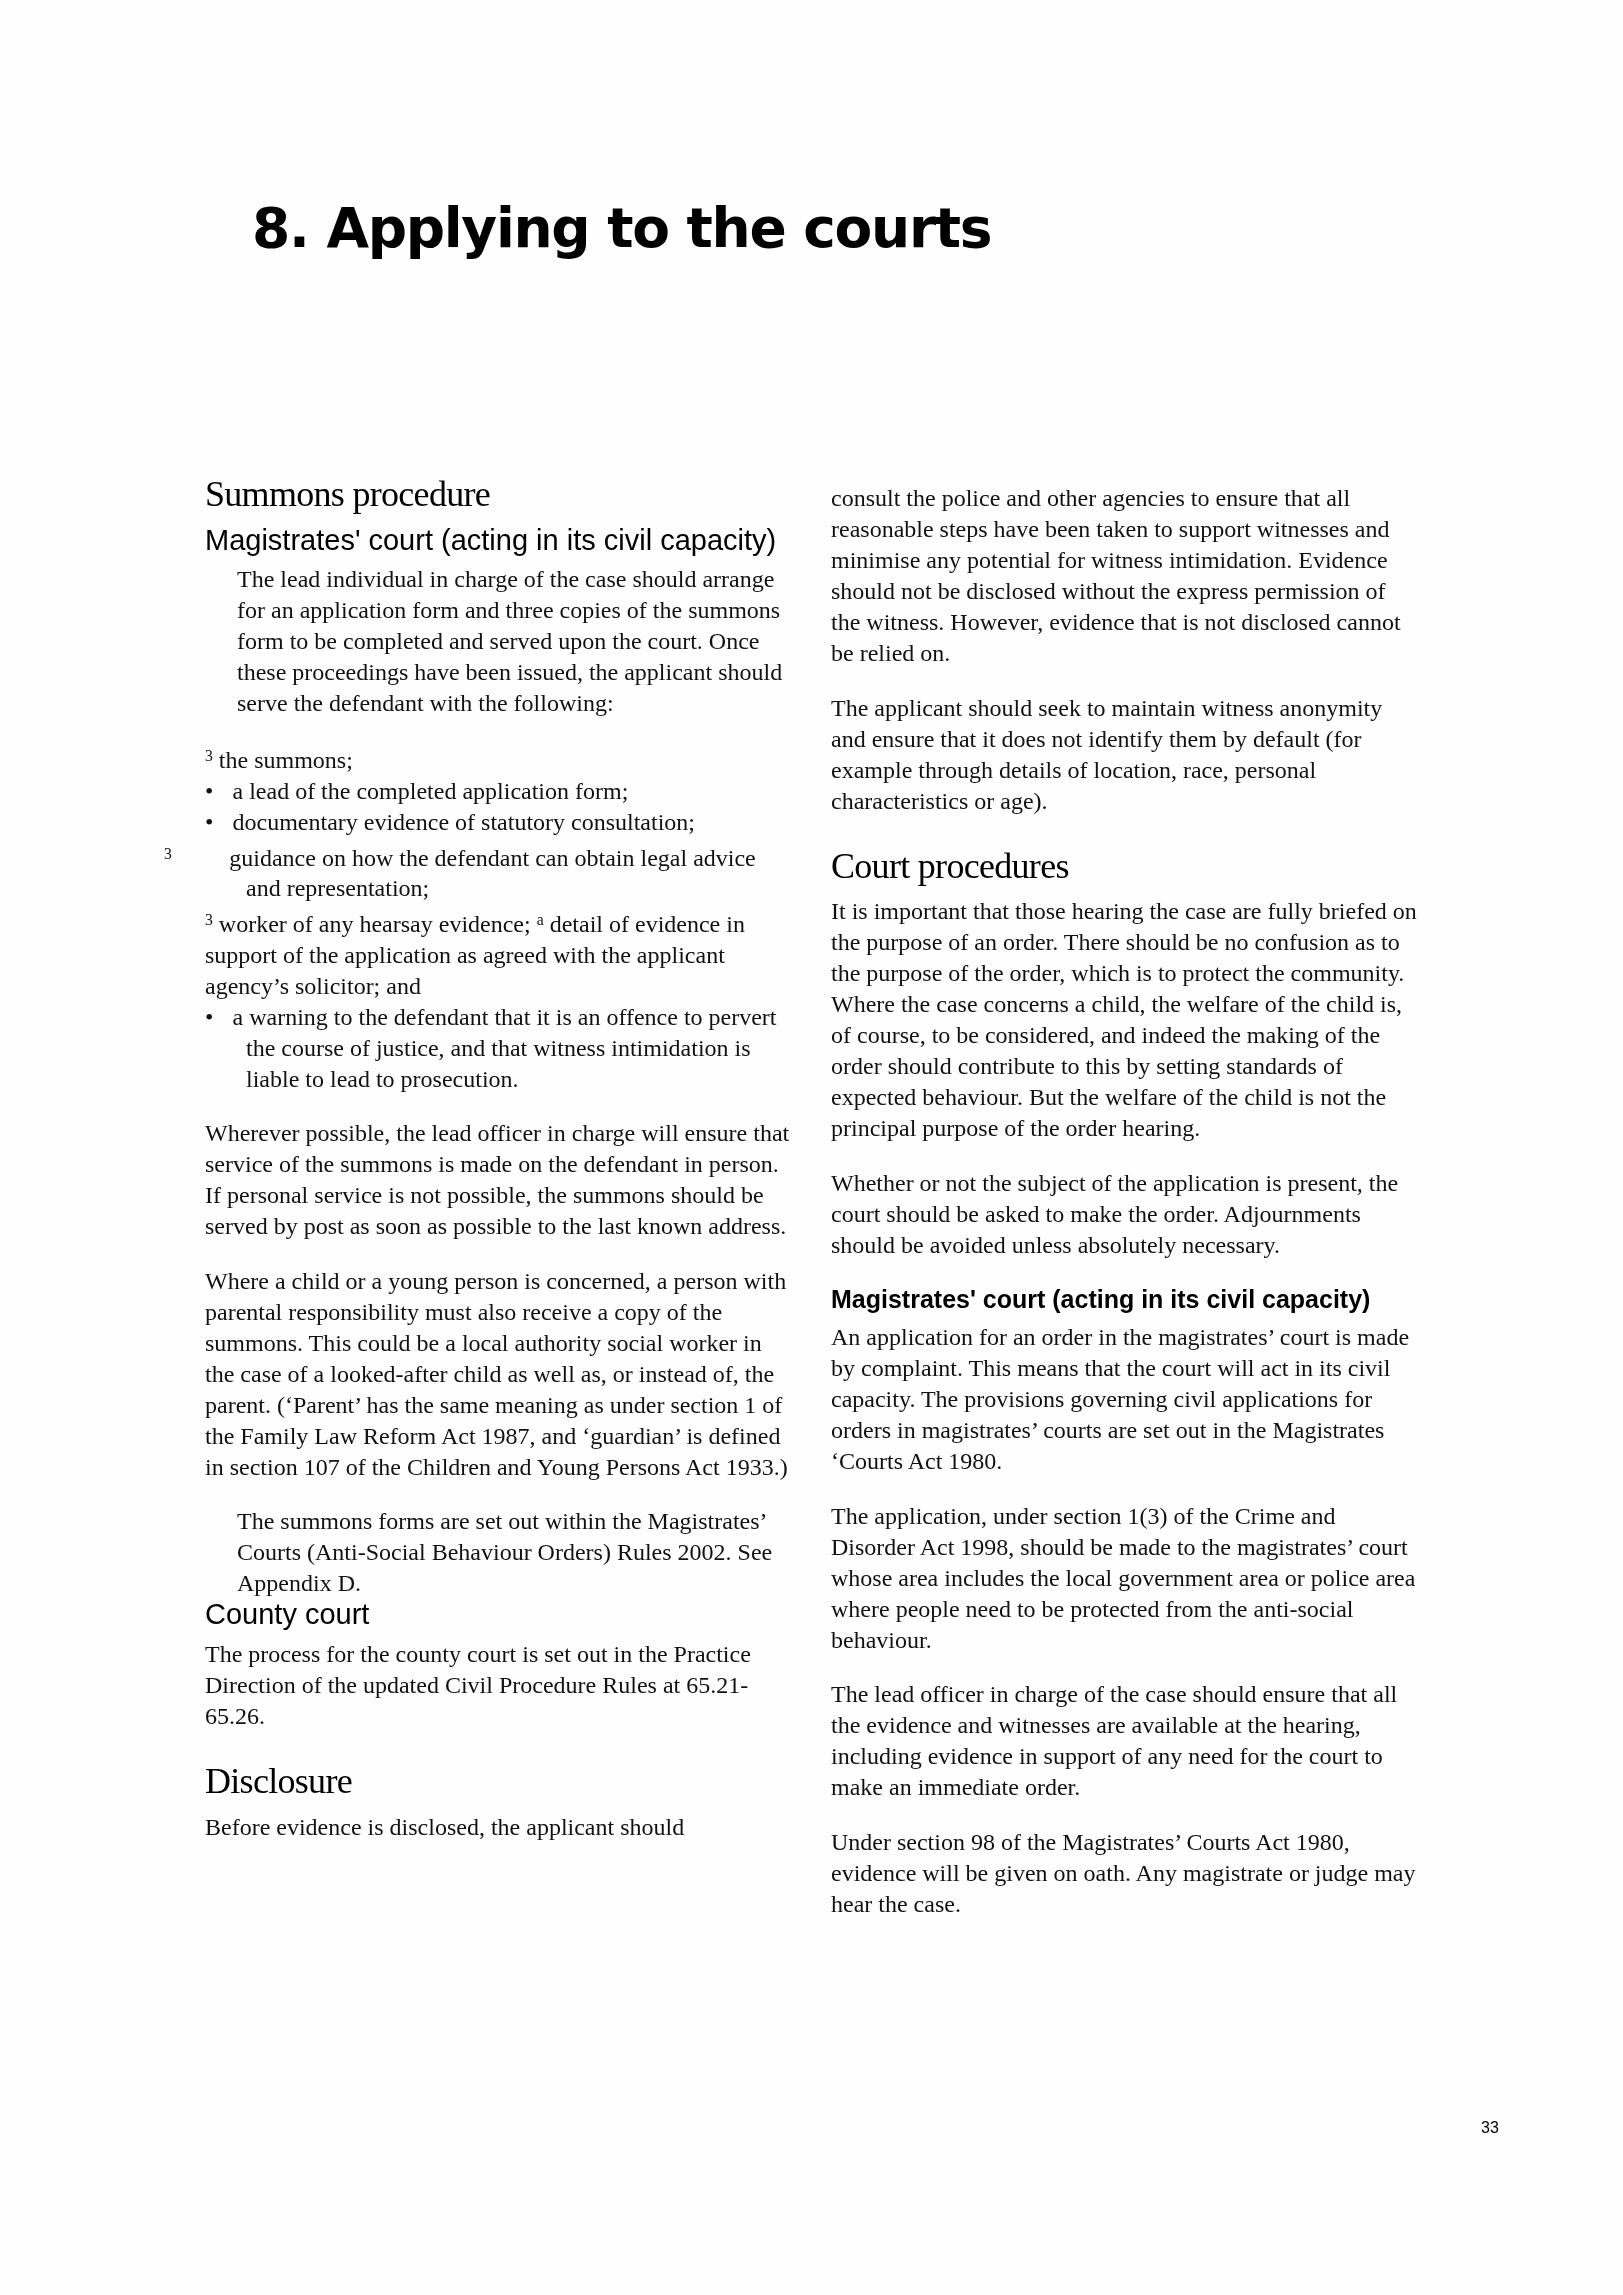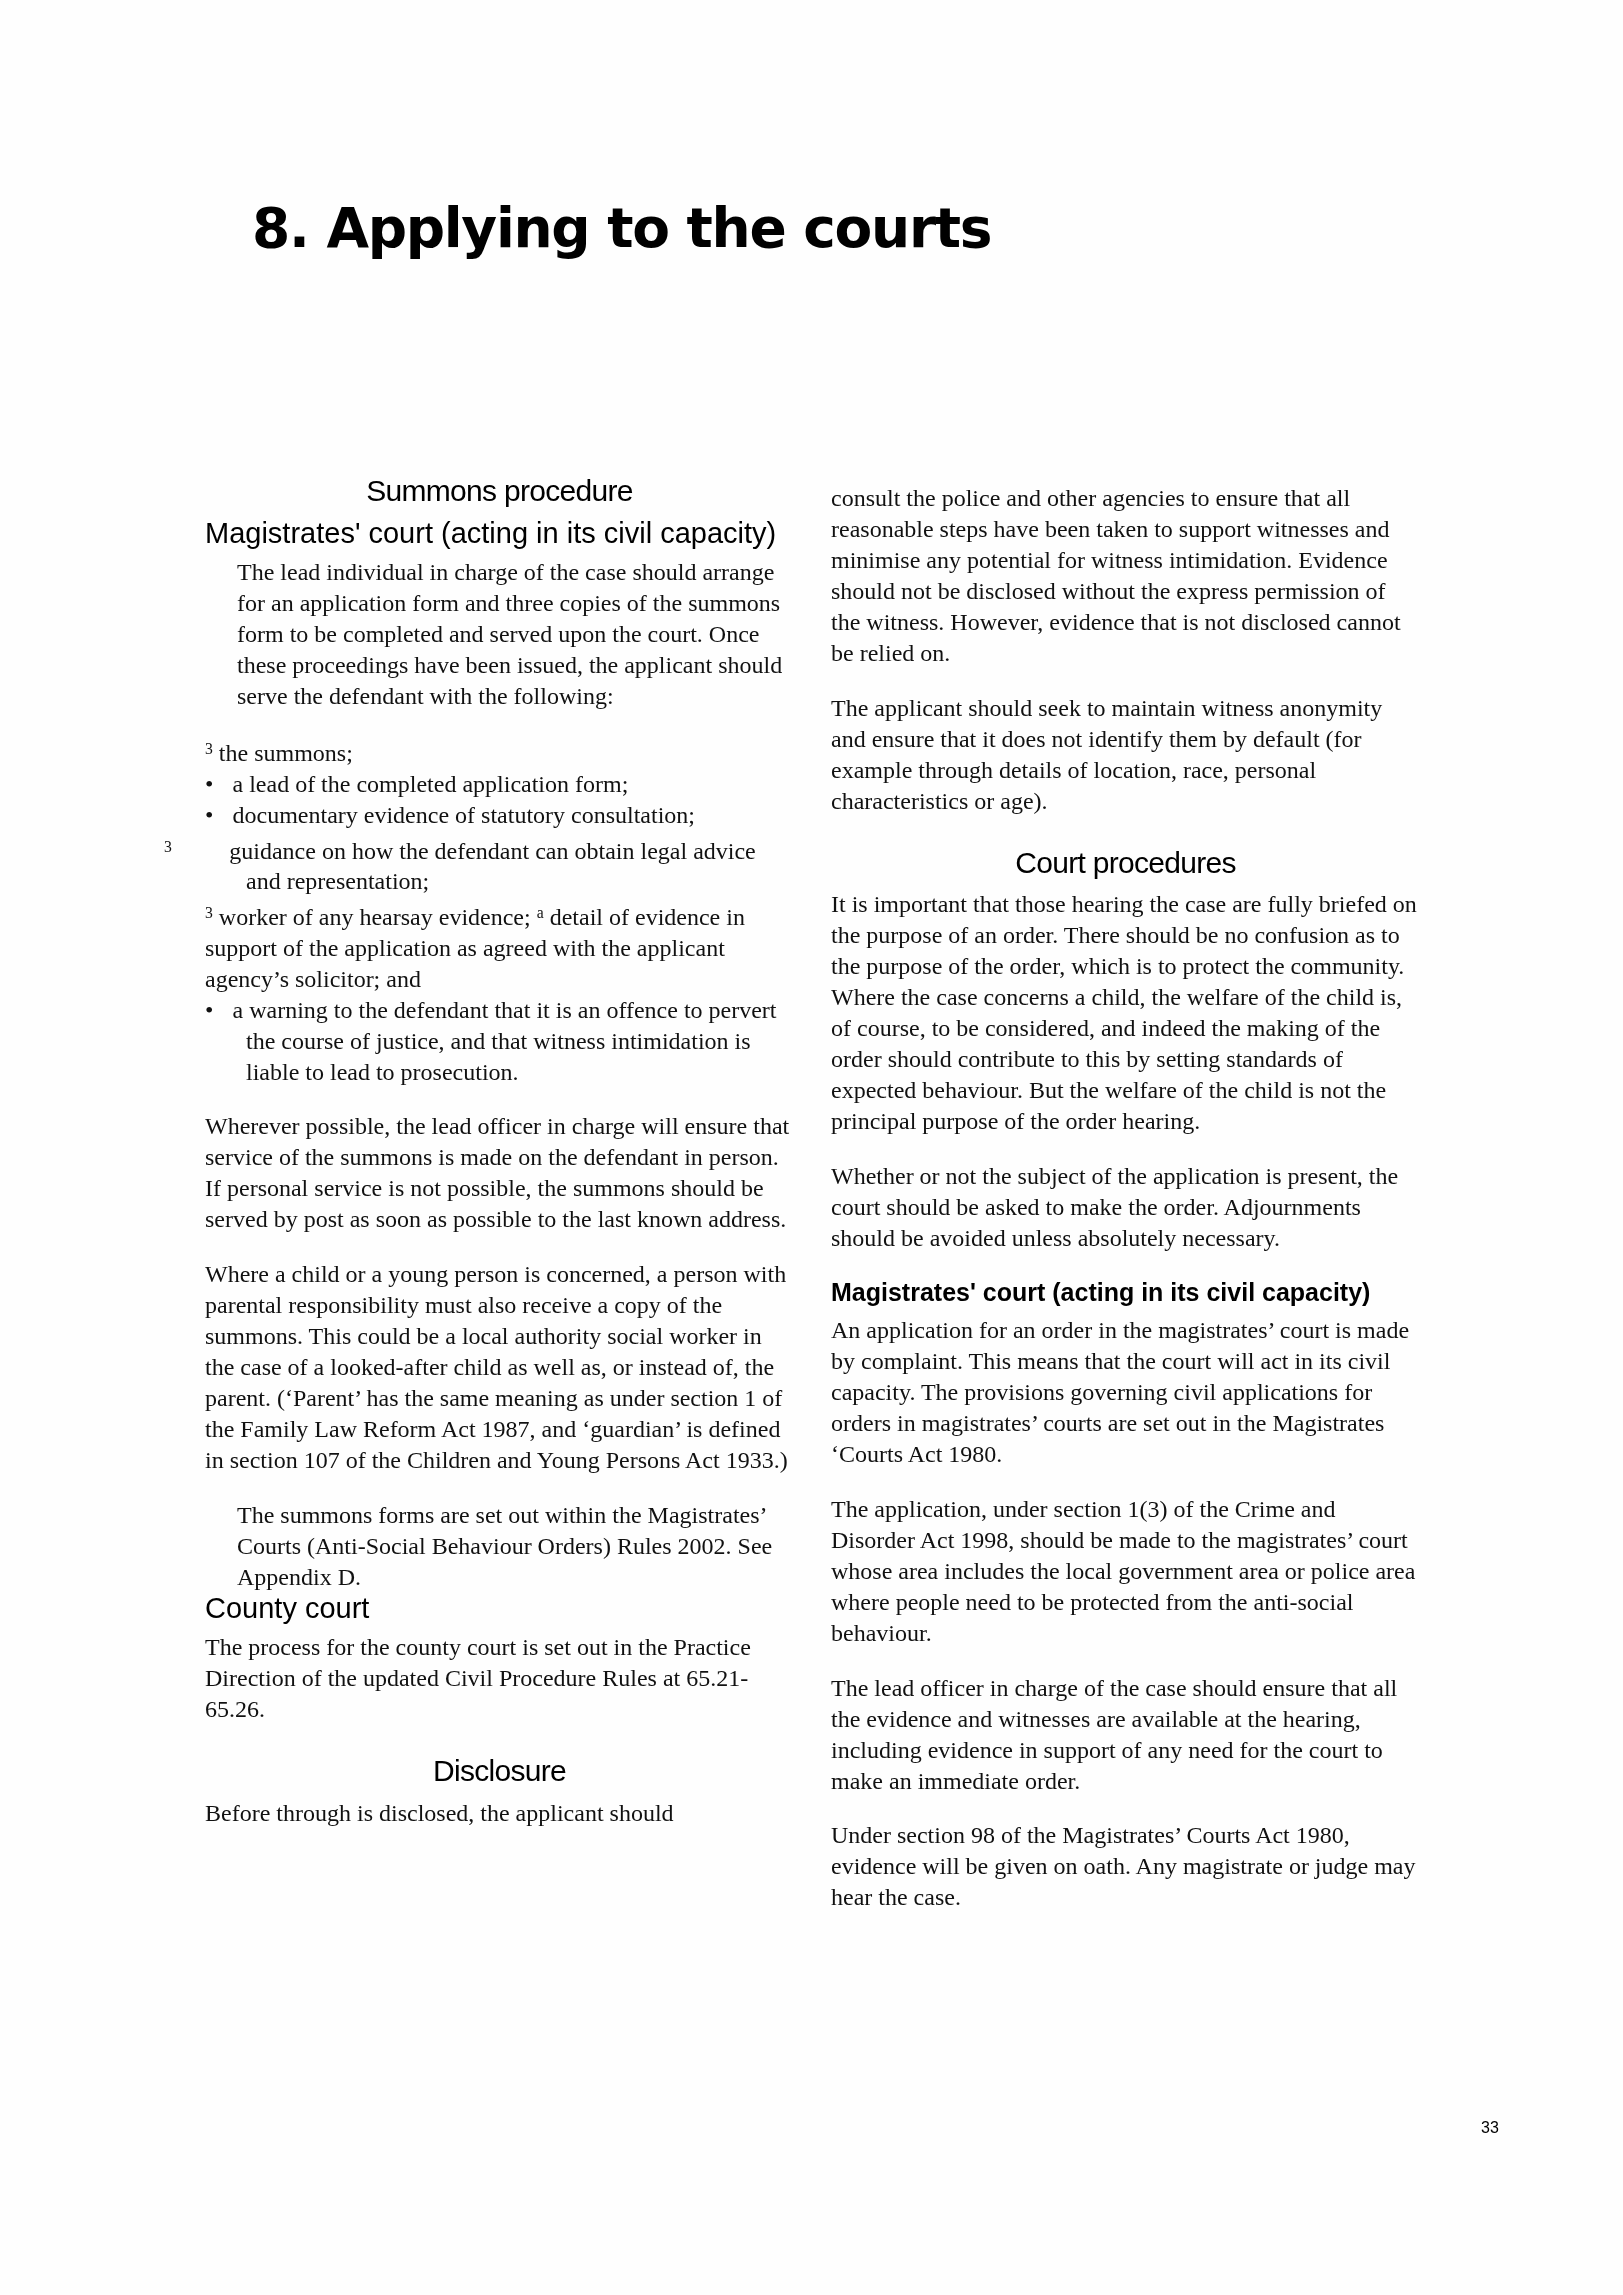--- a/index.html
+++ b/index.html
@@ -7,22 +7,22 @@
   .page { position: absolute; left: 0; top: 0; width: 1623px; height: 2295px; background: #fefefe; }
   .chapter-title {
     position: absolute; left: 252px; top: 196px;
     font-family: "DejaVu Sans", sans-serif; font-weight: bold;
     font-size: 55px; letter-spacing: -1.3px; margin: 0; color: #000;
   }
   .col { position: absolute; top: 474px; width: 589px; }
   .col-left { left: 205px; }
   .col-right { left: 831px; }
   .h1 {
-    font-family: Liberation Sans, sans-serif; font-size: 30px; font-weight: normal;
-    margin: 0 0 9.2px 0; color: #000; letter-spacing: -0.7px; line-height: 1.15; text-align: center;
+    font-family: Liberation Serif, serif; font-size: 36px; font-weight: normal;
+    margin: 0 0 9.2px 0; color: #000; letter-spacing: -0.7px; line-height: 1.15;
   }
   .h2 {
     font-family: "Liberation Sans", sans-serif; font-size: 29px; font-weight: normal;
     margin: 0 0 9.2px 0; color: #000; line-height: 1.05;
   }
   .h3 {
     font-family: "Liberation Sans", sans-serif; font-size: 25px; font-weight: bold;
     margin: 0 0 7.9px 0; color: #000; line-height: 1.2;
   }
   p, .li {
@@ -83,21 +83,21 @@
     </div>
 
     <p>Wherever possible, the lead officer in charge will ensure that service of the summons is made on the defendant in person. If personal service is not possible, the summons should be served by post as soon as possible to the last known address.</p>
     <p>Where a child or a young person is concerned, a person with parental responsibility must also receive a copy of the summons. This could be a local authority social worker in the case of a looked-after child as well as, or instead of, the parent. (‘Parent’ has the same meaning as under section 1 of the Family Law Reform Act 1987, and ‘guardian’ is defined in section 107 of the Children and Young Persons Act 1933.)</p>
     <p class="p-tight">The summons forms are set out within the Magistrates’ Courts (Anti-Social Behaviour Orders) Rules 2002. See Appendix D.</p>
 
     <h3 class="h2" style="margin-top:0;">County court</h3>
     <p>The process for the county court is set out in the Practice Direction of the updated Civil Procedure Rules at 65.21-65.26.</p>
 
     <h2 class="h1" style="margin-top:29px;">Disclosure</h2>
-    <p>Before through is disclosed, the applicant should</p>
+    <p>Before evidence is disclosed, the applicant should</p>
   </div>
 
   <div class="col col-right" style="top:483px;">
     <p>consult the police and other agencies to ensure that all reasonable steps have been taken to support witnesses and minimise any potential for witness intimidation. Evidence should not be disclosed without the express permission of the witness. However, evidence that is not disclosed cannot be relied on.</p>
     <p>The applicant should seek to maintain witness anonymity and ensure that it does not identify them by default (for example through details of location, race, personal characteristics or age).</p>
 
     <h2 class="h1" style="margin-top:29px;">Court procedures</h2>
     <p>It is important that those hearing the case are fully briefed on the purpose of an order. There should be no confusion as to the purpose of the order, which is to protect the community. Where the case concerns a child, the welfare of the child is, of course, to be considered, and indeed the making of the order should contribute to this by setting standards of expected behaviour. But the welfare of the child is not the principal purpose of the order hearing.</p>
     <p>Whether or not the subject of the application is present, the court should be asked to make the order. Adjournments should be avoided unless absolutely necessary.</p>
 

